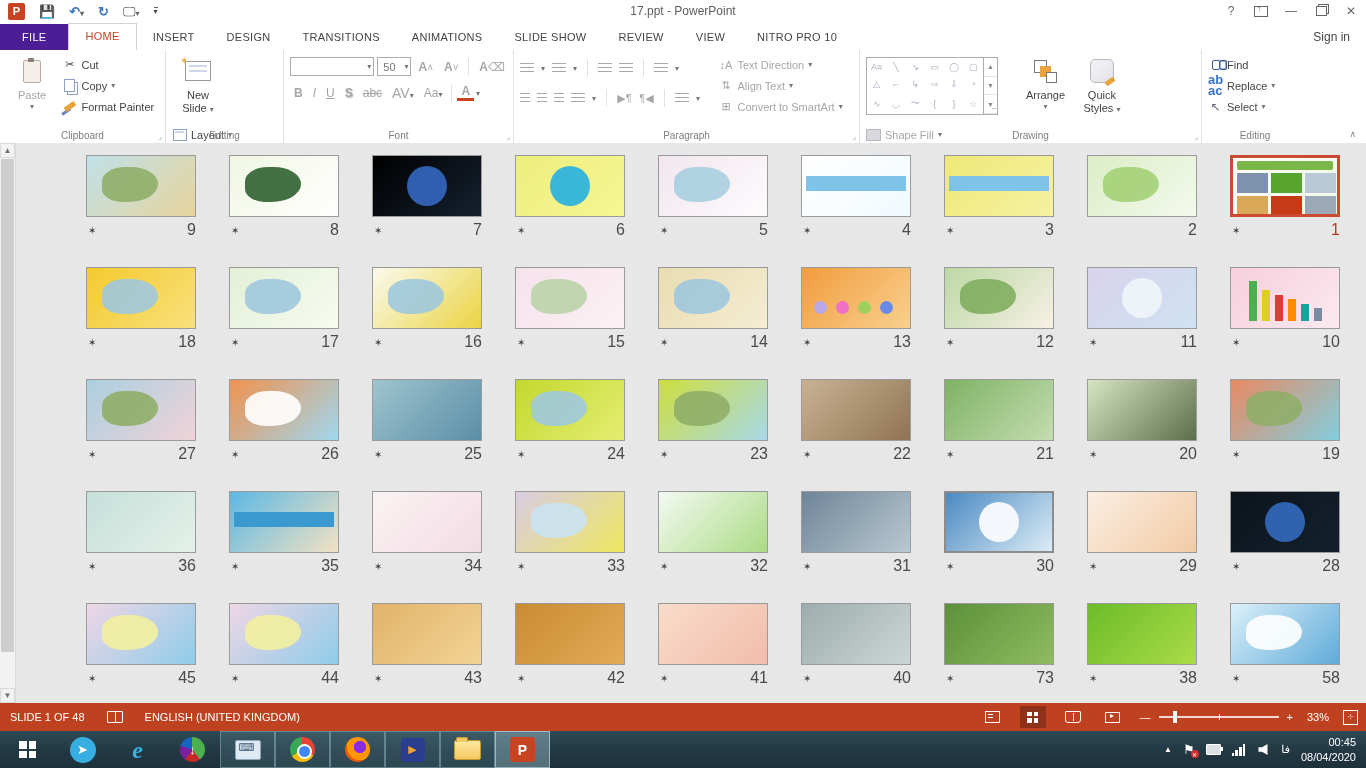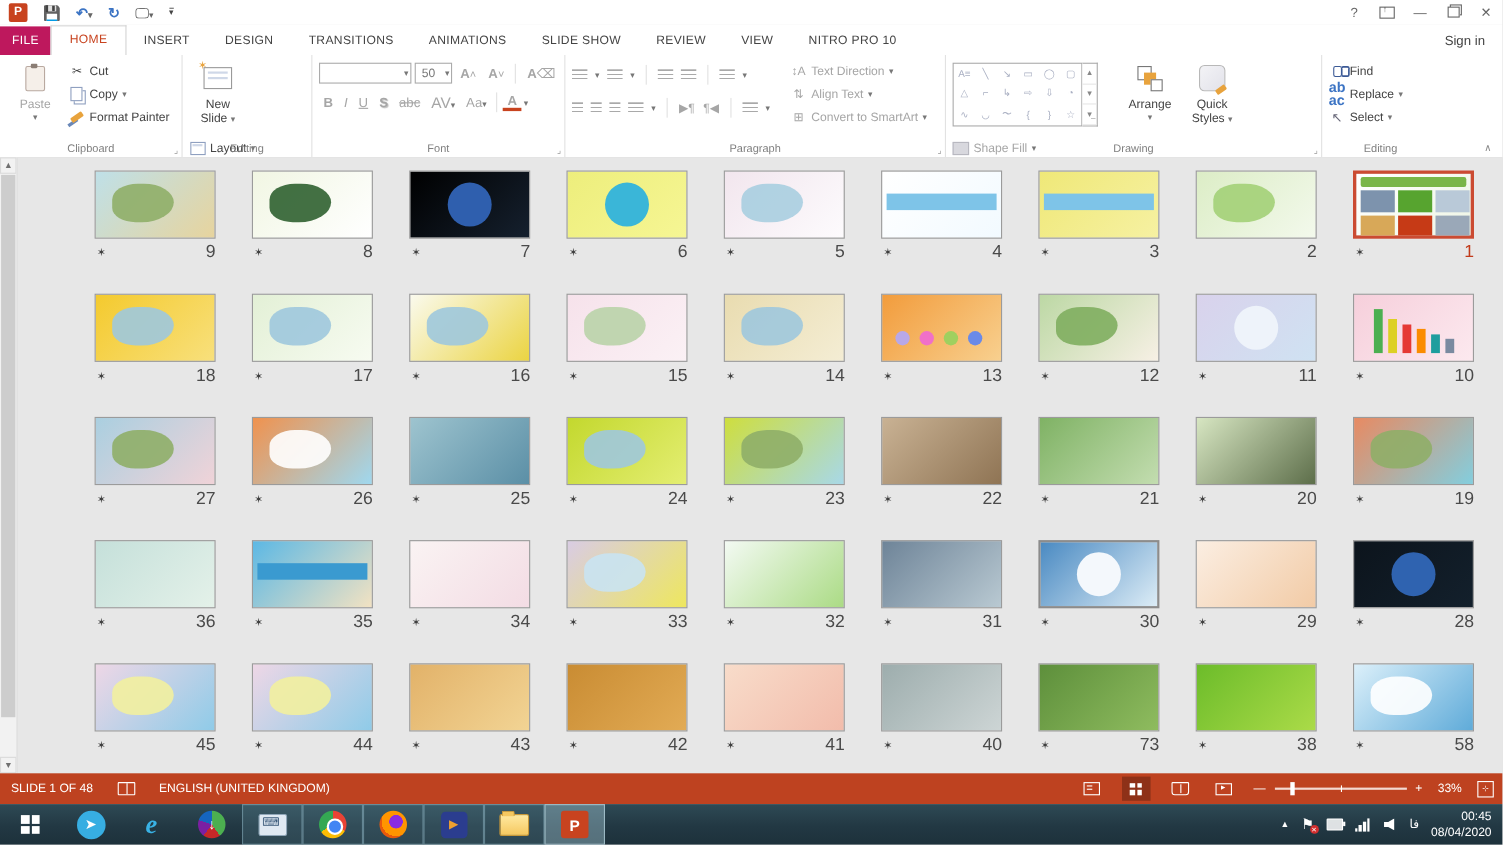--- a/index.html
+++ b/index.html
@@ -18,21 +18,21 @@
   .title-text{position:absolute;left:0;right:0;text-align:center;font-size:12px;color:#5E5E5E;pointer-events:none;}
   .winctl{margin-left:auto;display:flex;align-items:center;gap:0;z-index:2;}
   .winbtn{width:30px;height:22px;display:flex;align-items:center;justify-content:center;font-size:12px;color:#666;}
   .winbtn .boxup{width:12px;height:9px;border:1px solid #666;position:relative;}
   .winbtn .boxup:after{content:"↑";position:absolute;top:-3px;left:2px;font-size:8px;color:#666;}
   .winbtn .rest{width:9px;height:8px;border:1px solid #666;box-shadow:2px -2px 0 -1px #fff,2px -2px 0 0 #666;}
   
   .tabrow{position:absolute;top:22px;left:0;right:0;height:28px;background:#fff;display:flex;align-items:flex-end;}
   .tabs{display:flex;align-items:flex-end;height:100%;}
   .tab{padding:6px 16px 7px 16px;font-size:11px;letter-spacing:.3px;color:#444;text-transform:uppercase;}
-  .tab.file{background:#be185d;color:#fff;padding:7px 11px;}
+  .tab.file{background:#4c1d95;color:#fff;padding:7px 22px;}
   .tab.active{color:#C8431F;background:#fff;border:1px solid #D4D4D4;border-bottom:none;padding:6px 16px 8px 16px;}
   .signin{margin-left:auto;padding-right:16px;font-size:12px;color:#444;padding-bottom:6px;}
   
   .ribbon{position:absolute;top:50px;left:0;right:0;height:93px;background:#fff;border-bottom:1px solid #CFCFCF;display:flex;}
   .group{position:relative;border-right:1px solid #E2E2E2;padding:4px 4px 16px 6px;box-sizing:border-box;}
   .glabel{position:absolute;bottom:2px;left:0;right:0;text-align:center;font-size:10px;color:#7F7F7F;}
   .launcher{position:absolute;bottom:2px;right:3px;font-size:8px;color:#9a9a9a;}
   .bigbtn{display:inline-flex;flex-direction:column;align-items:center;justify-content:flex-start;
           width:52px;font-size:11px;text-align:center;line-height:1.15;padding-top:2px;vertical-align:top;height:68px;}
   .bigbtn .bicon{width:28px;height:30px;margin-bottom:3px;display:flex;align-items:center;justify-content:center;}
@@ -164,20 +164,21 @@
 
 <div class="titlebar">
   <div class="qat">
     <div class="applogo">P</div>
     <span class="qbtn save">💾</span>
     <span class="qbtn undo"><span>↶</span><small>▾</small></span>
     <span class="qbtn redo">↻</span>
     <span class="qbtn">🖵<small>▾</small></span>
     <span class="qbtn" style="border-top:1px solid #666;font-size:8px;">▾</span>
   </div>
+  <div class="title-text">17.ppt - PowerPoint</div>
   <div class="winctl">
     <div class="winbtn">?</div>
     <div class="winbtn">
         <span class="boxup"></span>
       </div>
     <div class="winbtn">—</div>
     <div class="winbtn">
         <span class="rest"></span>
       </div>
     <div class="winbtn">✕</div>

